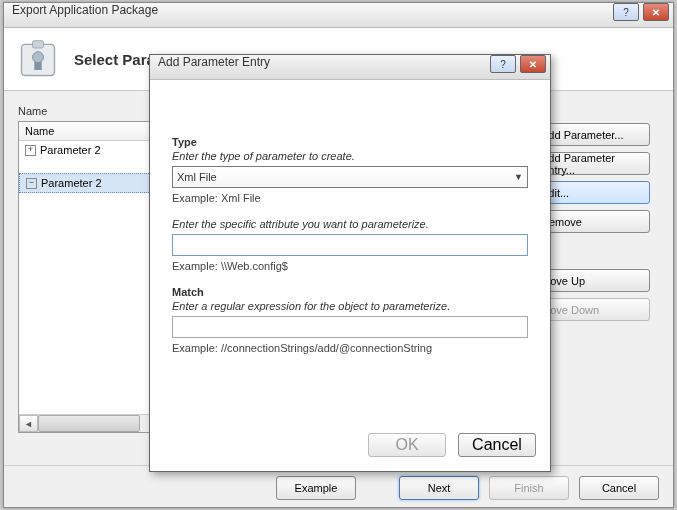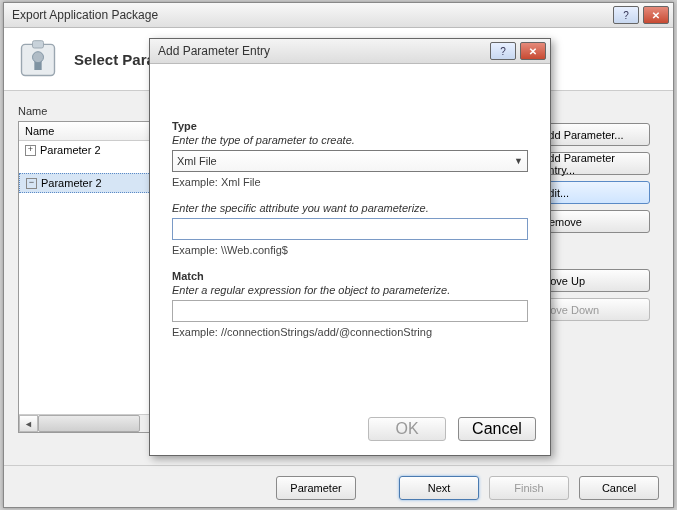--- a/index.html
+++ b/index.html
@@ -20,21 +20,21 @@
   height: 504px;
   background: #f0f0f0;
   border: 1px solid #888;
   box-shadow: 0 0 4px rgba(0,0,0,0.3);
 }
 .win-titlebar {
   height: 24px;
   background: linear-gradient(to bottom, #f8f8f8, #e0e0e0);
   border-bottom: 1px solid #bbb;
   display: flex;
-  align-items: center;
+  align-items: flex-start;
   padding-left: 8px;
   font-size: 12px;
   color: #333;
 }
 .win-title-text { flex: 1; }
 .win-btns { display: flex; gap: 4px; padding-right: 4px; }
 .win-btn {
   width: 24px;
   height: 16px;
   border: 1px solid #666;
@@ -191,21 +191,21 @@
   border-color:#4a7ab0;
   box-shadow:0 0 3px #7ab0e8;
   margin-left:33px;
 }
 .wiz-btn.disabled { color:#999; border-color:#bbb; }
 
 
 .modal {
   position:absolute;
   left:149px;
-  top:38px;
+  top:54px;
   width:400px;
   height:416px;
   background:#fff;
   border:1px solid #666;
   box-shadow:3px 3px 8px rgba(0,0,0,0.35);
   z-index:10;
   display:flex;
   flex-direction:column;
 }
 .modal .win-titlebar {
@@ -324,21 +324,21 @@
       <div class="side-btn">Add Parameter Entry...</div>
       <div class="side-btn highlight">Edit...</div>
       <div class="side-btn">Remove</div>
       <div class="side-spacer"></div>
       <div class="side-btn">Move Up</div>
       <div class="side-btn disabled">Move Down</div>
     </div>
   </div>
 
   <div class="wizard-btns">
-    <button class="wiz-btn">Parameter</button>
+    <button class="wiz-btn">Example</button>
     <button class="wiz-btn default">Next</button>
     <button class="wiz-btn disabled">Finish</button>
     <button class="wiz-btn">Cancel</button>
   </div>
 </div>
 
 <div class="modal">
   <div class="win-titlebar">
     <span class="win-title-text">Add Parameter Entry</span>
     <div class="win-btns">

